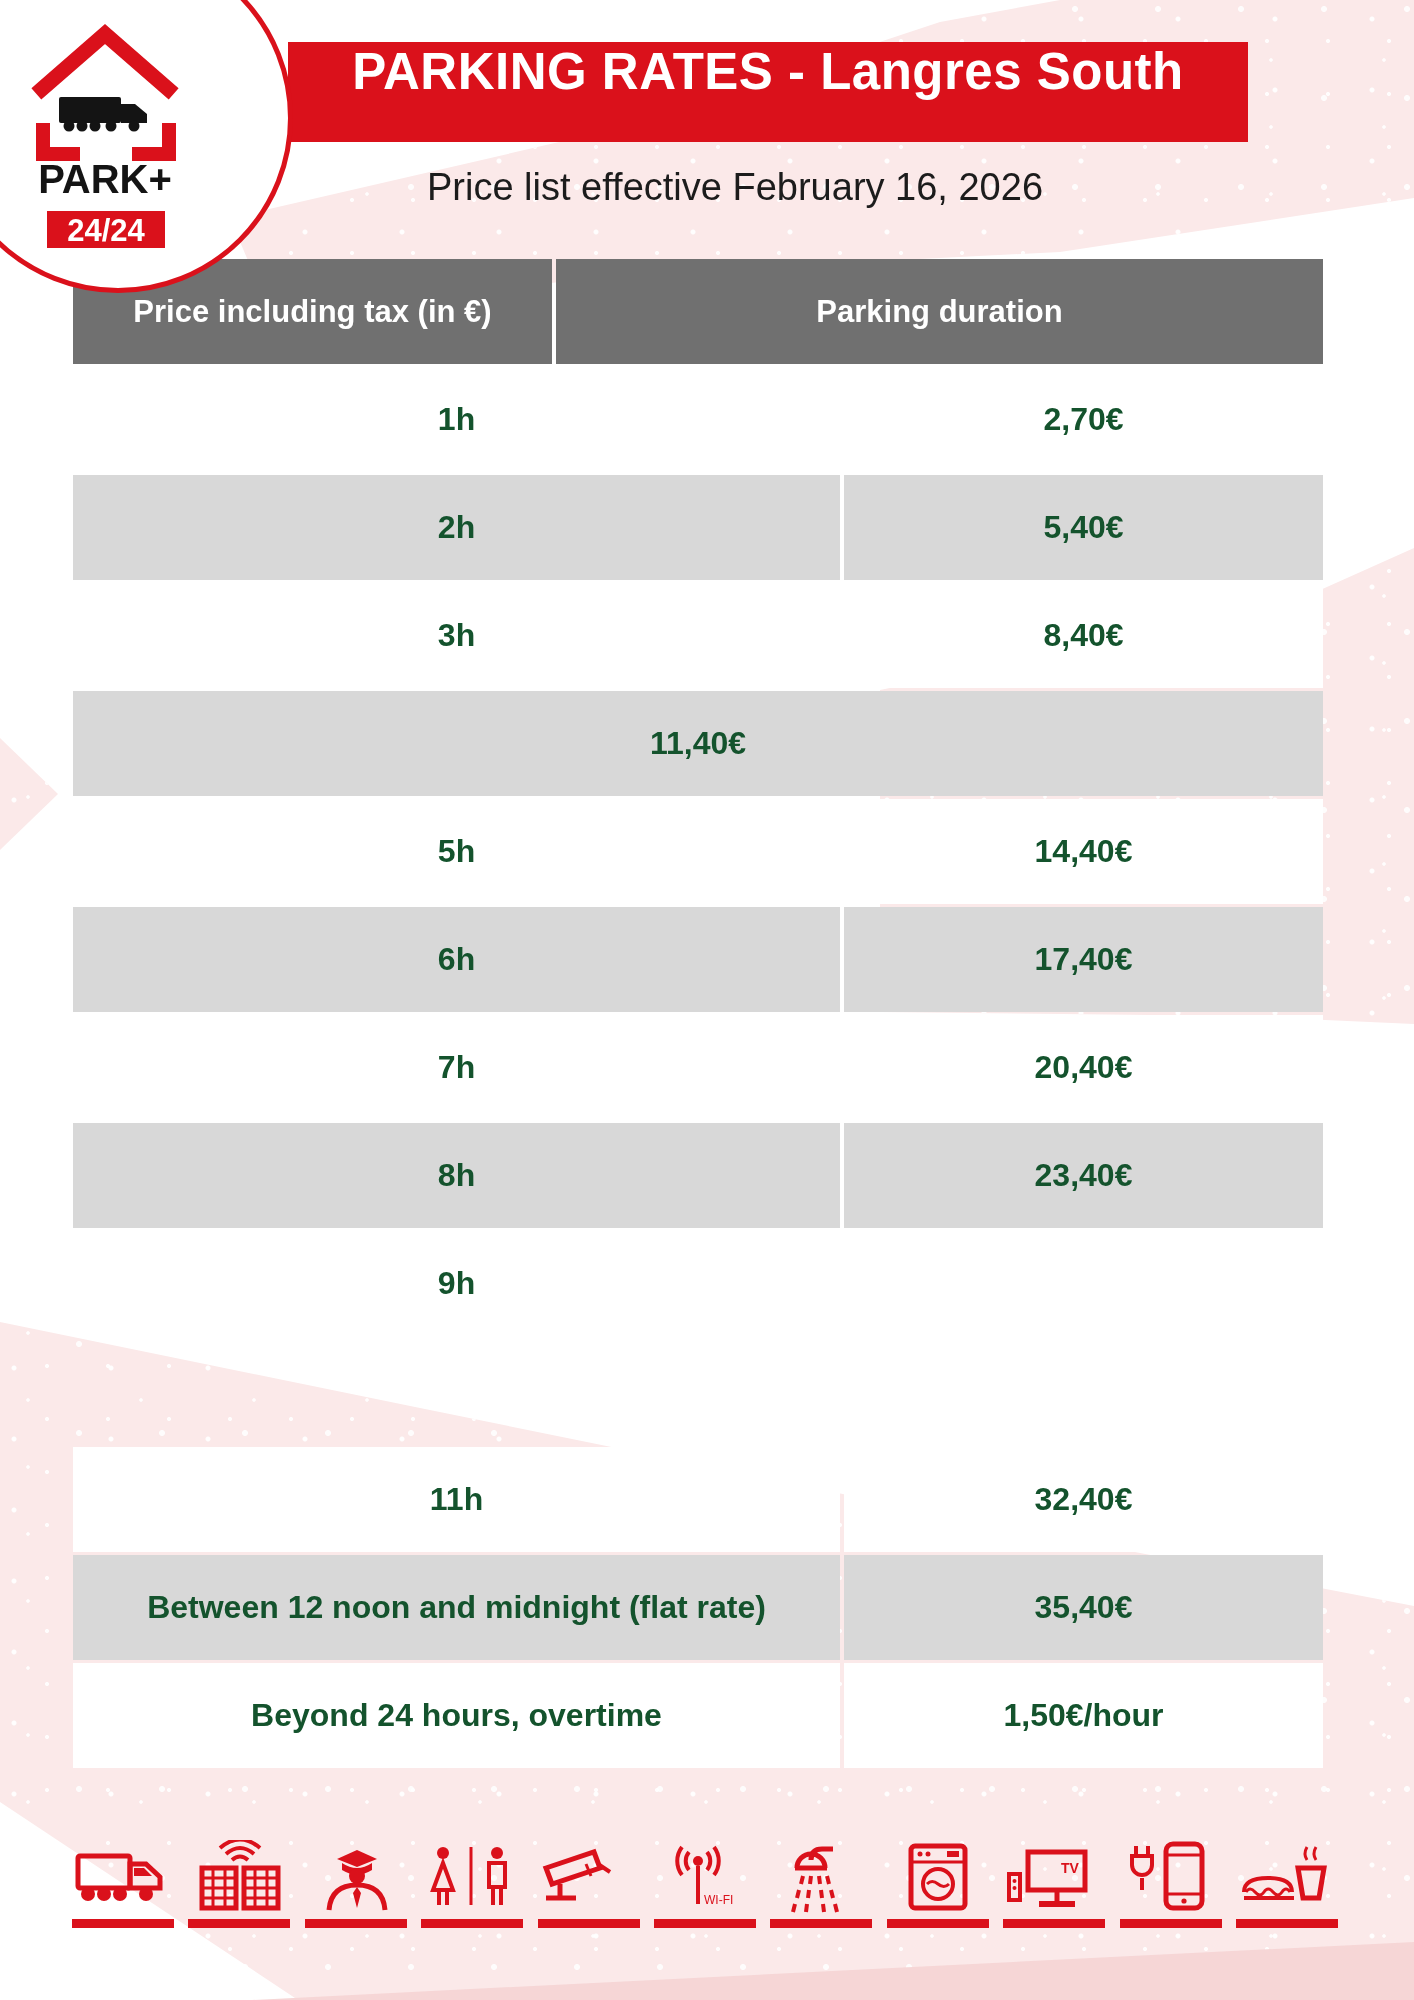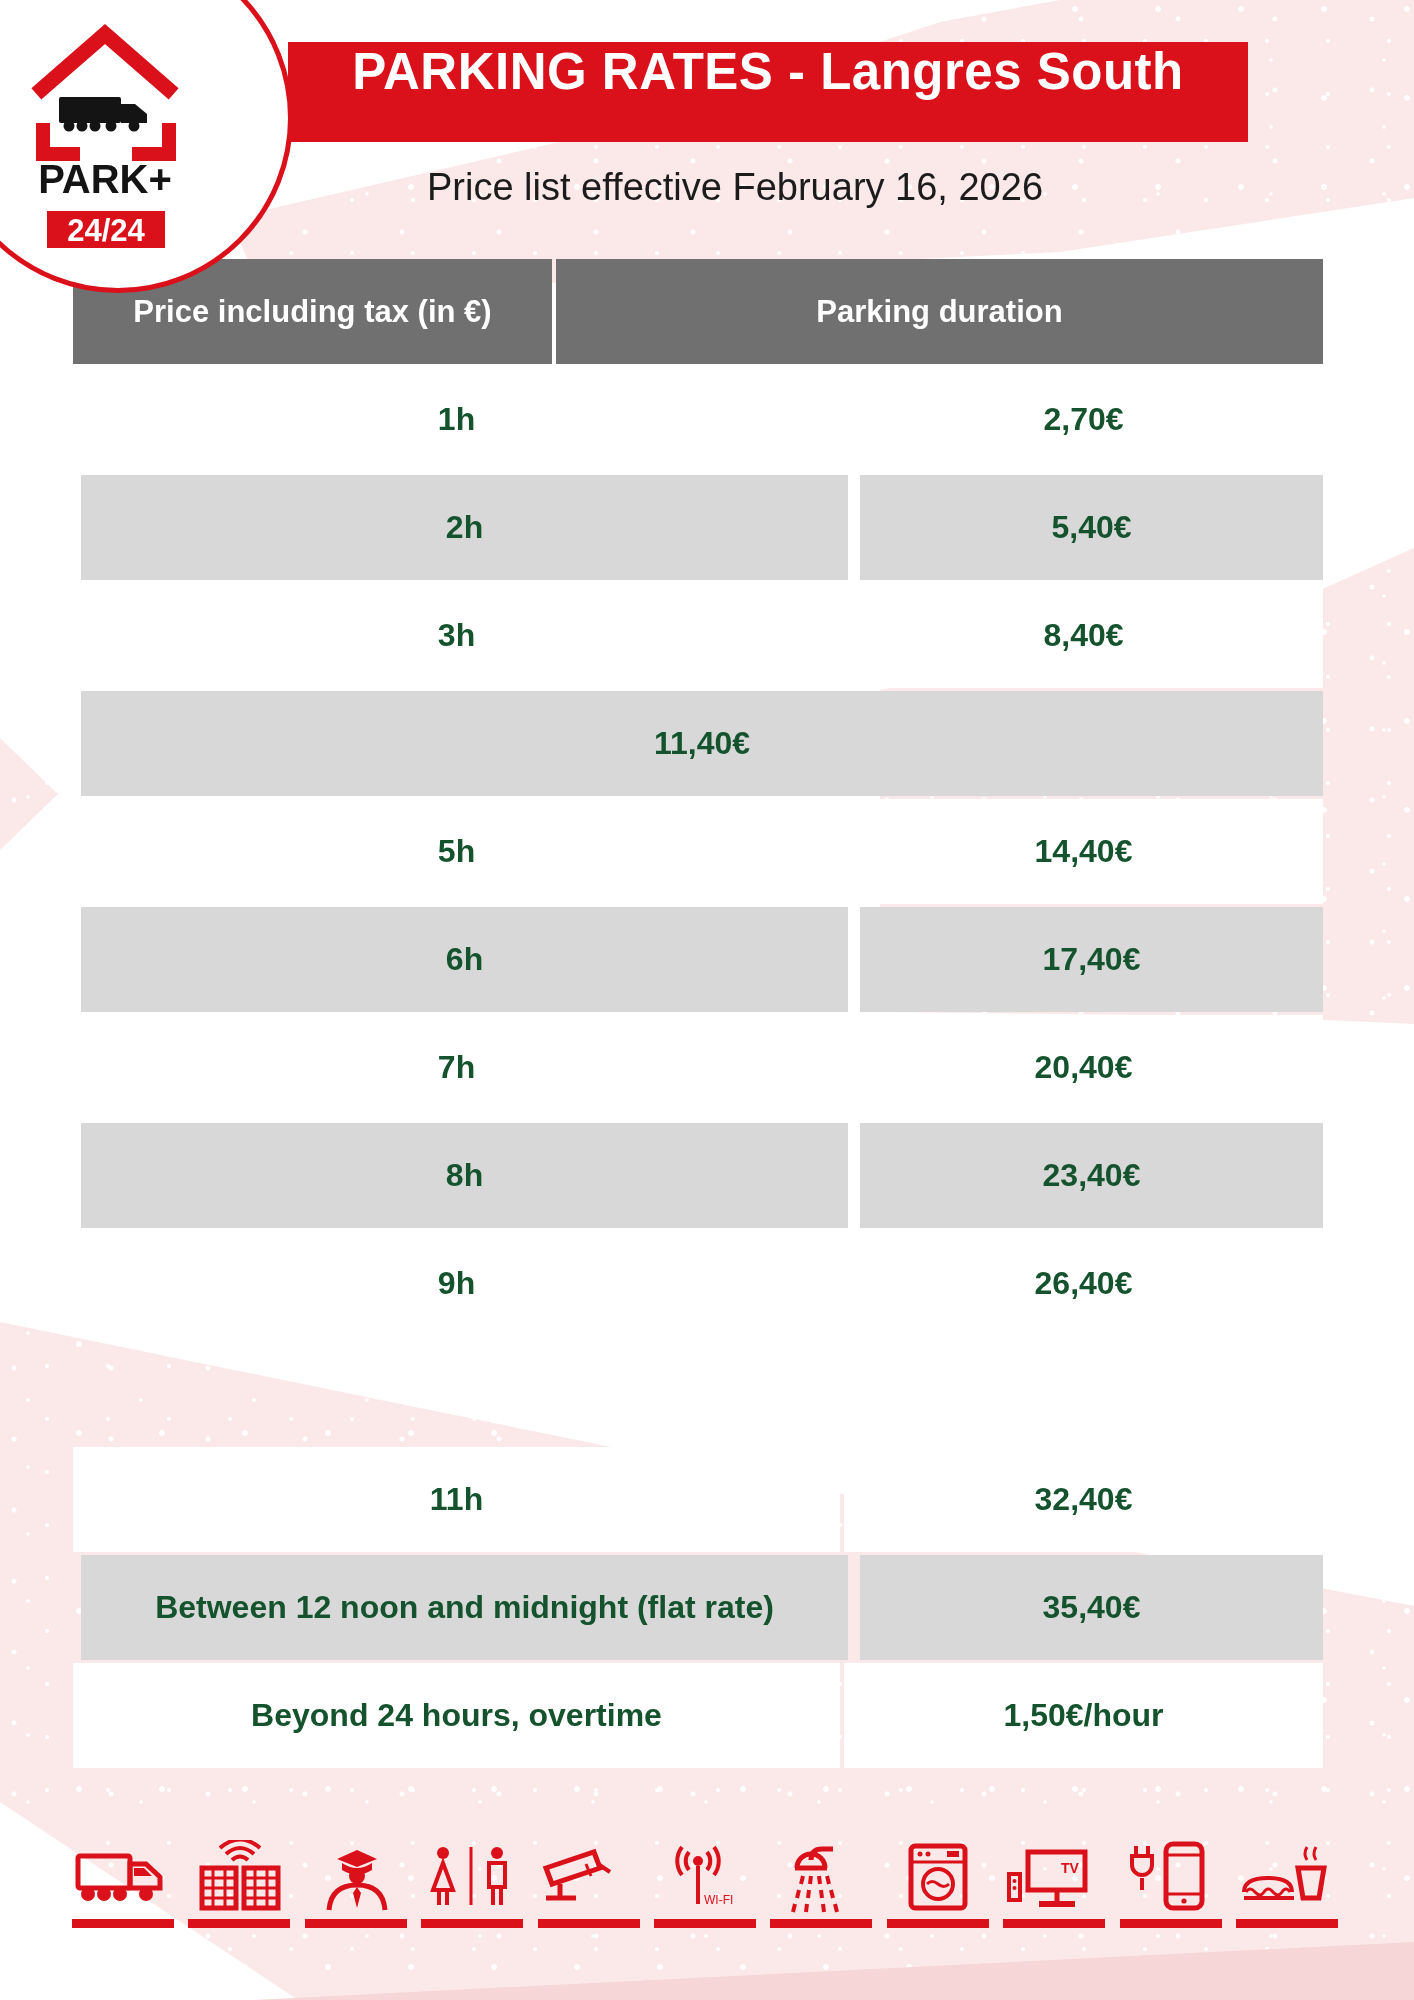--- a/index.html
+++ b/index.html
@@ -54,21 +54,21 @@
   }
 
   
   #rate-table{position:absolute;left:73px;top:259px;width:1250px;}
   .trow{display:flex;gap:4px;height:105px;margin-bottom:3px;}
   .trow .cell{display:flex;align-items:center;justify-content:center;}
   .trow .c1{width:767px;}
   .trow .c2{flex:1;}
   #table-header .cell{background:#707070;color:#ffffff;font-weight:bold;font-size:31px;}
   .trow.body .cell{background:#ffffff;color:#14532d;font-weight:bold;font-size:32px;}
-  .trow.body.alt .cell{background:#d8d8d8;margin-left:8px;}
+  .trow.body.alt .cell{background:#d8d8d8;}
 
   
   #amenities{
     position:absolute;left:72px;top:1840px;width:1270px;
     display:flex;justify-content:space-between;
   }
   .amenity{width:106px;display:flex;flex-direction:column;align-items:flex-start;color:#da111b;}
   .amenity svg{display:block;}
   .amenity .underline{width:102px;height:9px;background:#da111b;margin-top:3px;}
 </style>
@@ -145,21 +145,20 @@
       <div class="trow body">
         <div class="cell c1">7h</div>
         <div class="cell c2">20,40€</div>
       </div>
       <div class="trow body alt">
         <div class="cell c1">8h</div>
         <div class="cell c2">23,40€</div>
       </div>
       <div class="trow body">
         <div class="cell c1">9h</div>
-        <div class="cell c2">26,40€</div>
       </div>
       <div class="trow body alt">
       </div>
       <div class="trow body">
         <div class="cell c1">11h</div>
         <div class="cell c2">32,40€</div>
       </div>
       <div class="trow body alt">
         <div class="cell c1">Between 12 noon and midnight (flat rate)</div>
         <div class="cell c2">35,40€</div>

